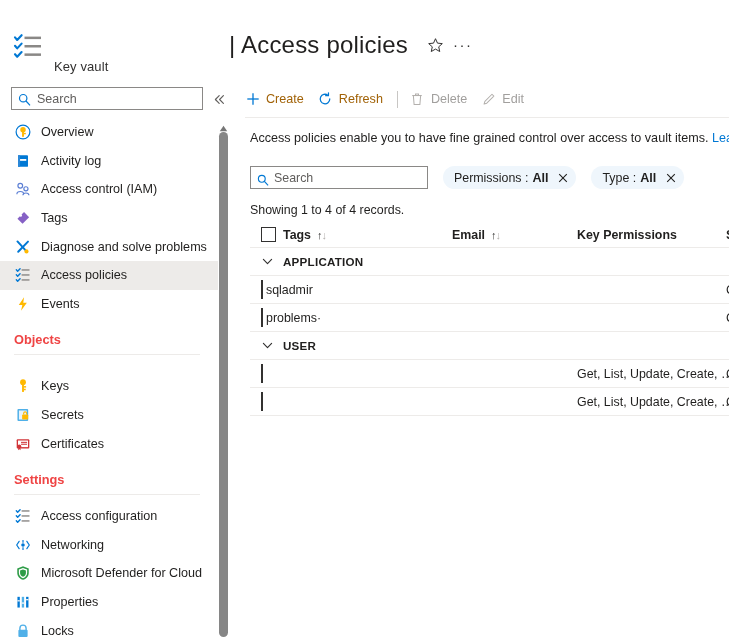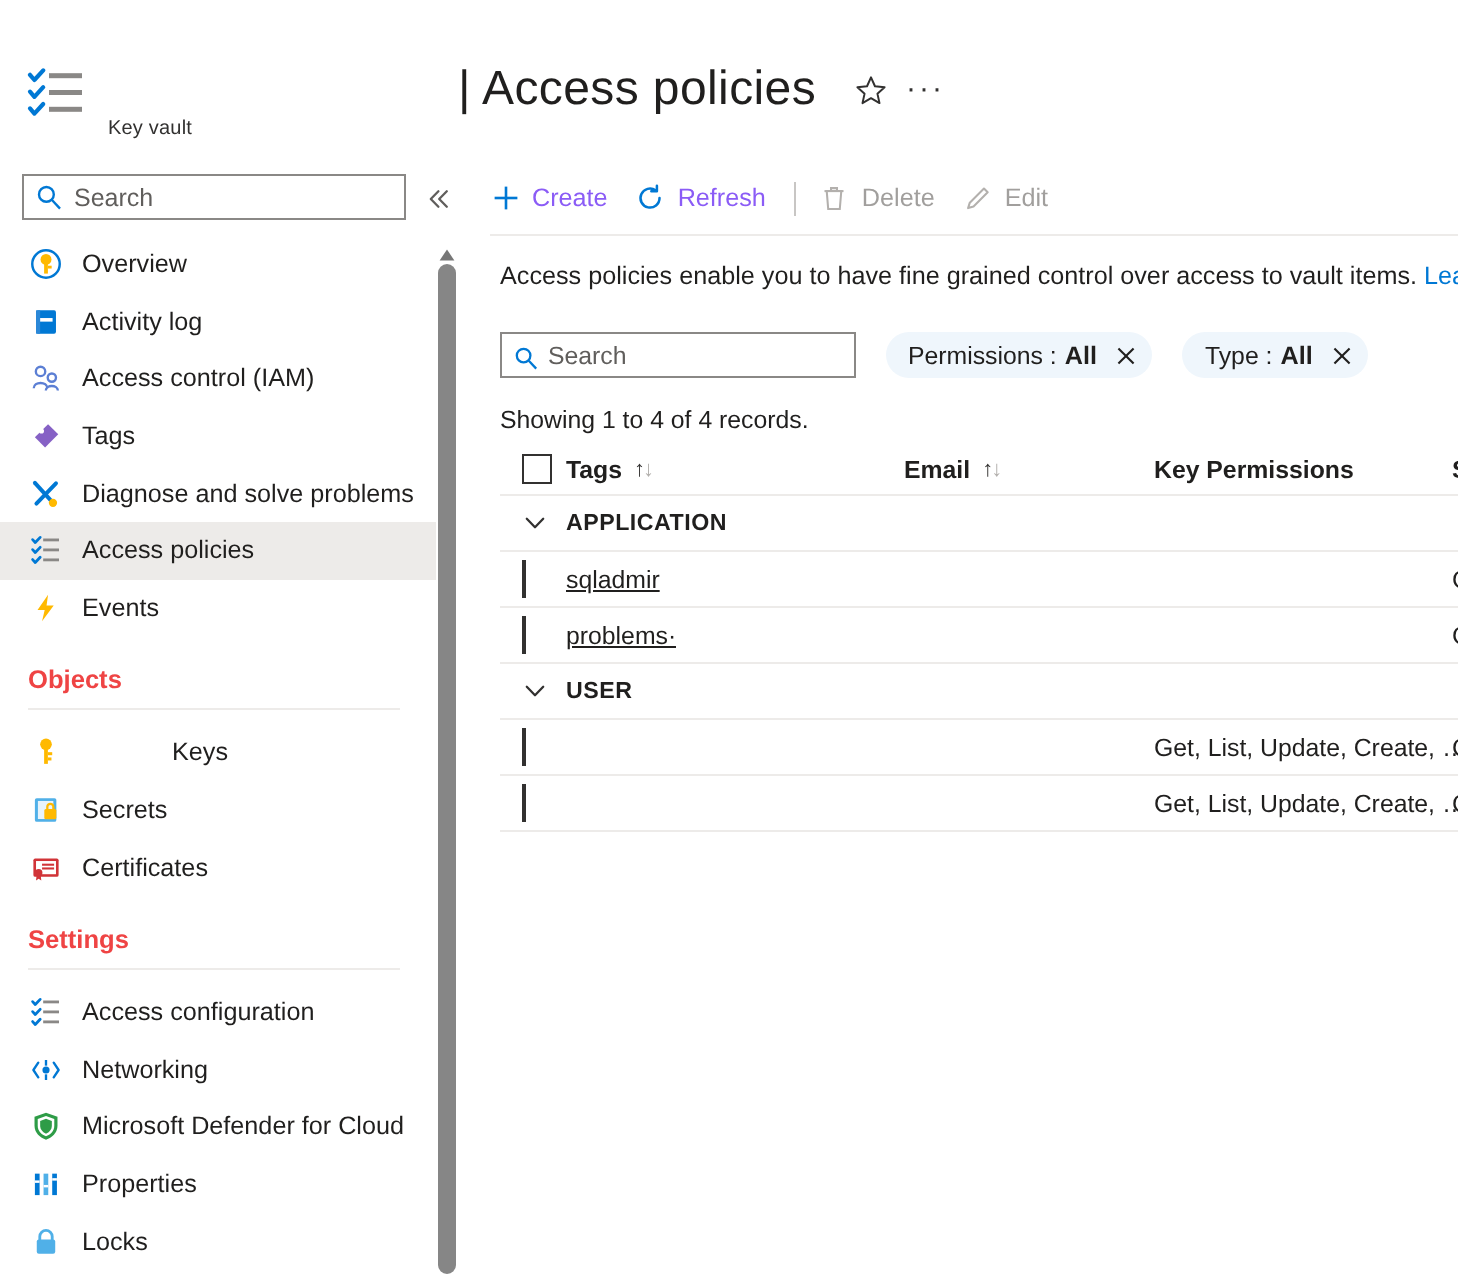--- a/index.html
+++ b/index.html
@@ -15,21 +15,21 @@
 
   
   #sidebar {
     position: absolute; left:0; top:0; width:219px; height:639px;
     background:#fff;
   }
   .vault-head { position:absolute; left:10px; top:30px; width:200px; height:48px; }
   .vault-icon { position:absolute; left:3px; top:4px; width:30px; height:26px; }
   .vault-sub {
     position:absolute; left:44px; top:29px;
-    font-size:10px; color:#323130; letter-spacing:.1px;
+    font-size:13px; color:#323130; letter-spacing:.1px;
   }
   .side-search {
     position:absolute; left:11px; top:87px; width:192px; height:23px;
     border:1px solid #8a8886; background:#fff;
     display:flex; align-items:center; padding-left:6px;
   }
   .side-search .mag { width:13px; height:13px; flex:0 0 auto; }
   .side-search .ph { font-size:12.5px; color:#605e5c; margin-left:6px; }
   .collapse-btn {
     position:absolute; left:211px; top:91px; width:17px; height:17px;
@@ -96,21 +96,21 @@
   
   .cmdbar {
     position:absolute; left:16px; top:86px; height:26px;
     display:flex; align-items:center;
   }
   .cmd {
     display:flex; align-items:center; height:26px; cursor:pointer;
     margin-right:14px;
   }
   .cmd .cico { width:15px; height:15px; display:flex; align-items:center; justify-content:center; }
-  .cmd .ctx { font-size:12.6px; color:#8b5cf6; margin-left:6px; white-space:nowrap; }
+  .cmd .ctx { font-size:12.6px; color:#a16207; margin-left:6px; white-space:nowrap; }
   .cmd.dis { cursor:default; }
   .cmd.dis .ctx { color:#a19f9d; }
   .cmd-sep { width:1px; height:17px; background:#c8c6c4; margin:0 12px 0 0; }
   .cmdbar-rule {
     position:absolute; left:16px; top:117px; width:484px; height:1px;
     background:#edebe9;
   }
 
   .info-line {
     position:absolute; left:21px; top:131px; width:520px;
@@ -177,21 +177,21 @@
   }
   .datarow {
     position:relative; height:28px; display:flex; align-items:center;
     border-bottom:1px solid #edebe9;
   }
   .datarow .cbwrap { position:absolute; left:11px; }
   .cell {
     position:absolute; font-size:12.4px; color:#201f1e; white-space:nowrap;
     overflow:hidden;
   }
-  .cell-name { left:33px;text-decoration:underline; }
+  .cell-name { left:16px; }
   .cell-email { left:202px; }
   .cell-keyp { left:327px; }
   .cell-secp { left:476px; }
 </style>
 </head>
 <body>
 
 <div id="app">
 
   <div id="sidebar">
@@ -306,21 +306,21 @@
           </svg>
         </span>
         <span class="lbl">Events</span>
       </div>
 
       <div class="nav-group">
         <div class="gt">Objects</div>
         <div class="rule"></div>
       </div>
 
-      <div class="nav-item" style="margin-top:7px;gap:45px;">
+      <div class="nav-item" style="margin-top:17px;">
         <span class="ico">
           <svg viewBox="0 0 17 17" width="16" height="16">
             <circle cx="8.5" cy="4.4" r="3.1" fill="#ffb900"></circle>
             <rect x="7.5" y="6.4" width="2" height="8.4" fill="#ffb900"></rect>
             <rect x="9.5" y="8.6" width="2.3" height="1.6" fill="#ffb900"></rect>
             <rect x="9.5" y="11.4" width="1.9" height="1.6" fill="#ffb900"></rect>
           </svg>
         </span>
         <span class="lbl">Keys</span>
       </div>

